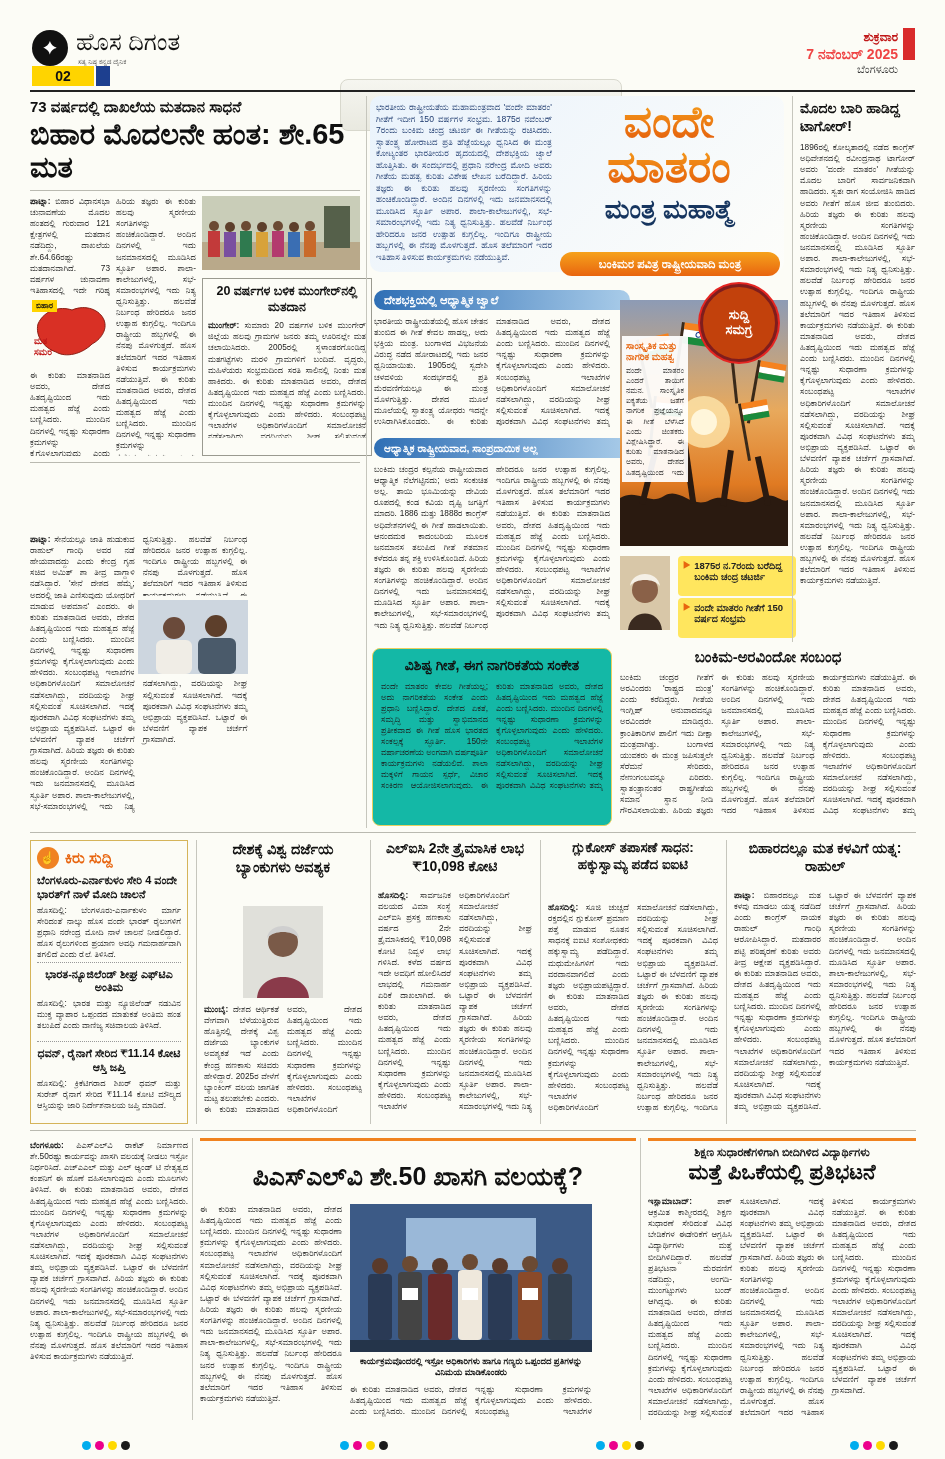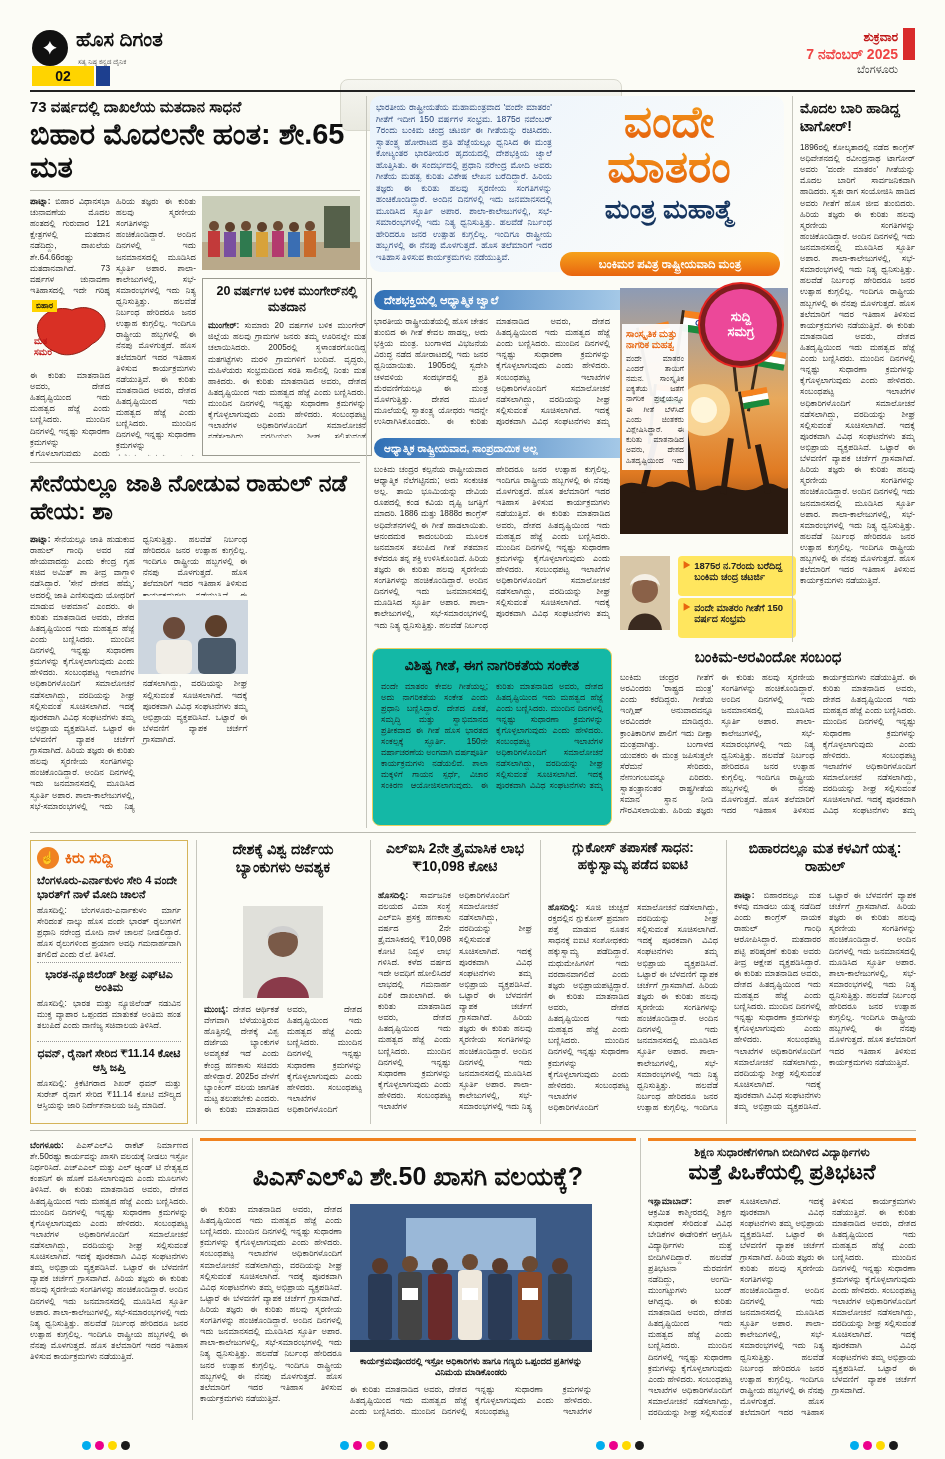--- a/index.html
+++ b/index.html
@@ -26,21 +26,21 @@
   .photo{outline:4px solid #fcfcf6;}
   .dot{width:9px;height:9px;border-radius:50%;display:inline-block;margin-right:4px;}
 </style>
 </head>
 <body>
 
 <div class="page">
 
   <div class="abs" style="left:32px;top:28px;width:210px;height:60px;">
     <div class="abs" style="left:0;top:2px;width:36px;height:36px;border-radius:50%;background:#111;color:#fff;display:flex;align-items:center;justify-content:center;font-size:18px;">✦</div>
-    <div class="abs" style="left:44px;top:0;font-size:20px;font-weight:bold;color:#111;white-space:nowrap;">ಹೊಸ ದಿಗಂತ</div>
+    <div class="abs" style="left:44px;top:0;font-size:24px;font-weight:normal;color:#111;white-space:nowrap;">ಹೊಸ ದಿಗಂತ</div>
     <div class="abs" style="left:46px;top:30px;font-size:7px;color:#444;white-space:nowrap;">ಸತ್ಯ ನಿಷ್ಠ ಕನ್ನಡ ದೈನಿಕ</div>
   </div>
   <div class="abs" style="left:32px;top:66px;width:62px;height:20px;background:#ffd400;color:#111;font-weight:bold;font-size:14px;display:flex;align-items:center;justify-content:center;">02</div>
   <div class="abs" style="left:96px;top:66px;width:14px;height:20px;background:#1d3f8f;"></div>
 
   <div class="abs" style="left:340px;top:32px;width:280px;height:50px;background:linear-gradient(#f6f6f0,#e9e9e0);border:1px solid #d8d8cd;border-radius:8px;display:flex;align-items:flex-end;justify-content:center;margin-top:47px;">
     <span style="font-size:30px;font-weight:bold;color:#123a8c;">ದೇಶ-ವಿದೇಶ</span>
   </div>
 
   <div class="abs" style="left:760px;top:30px;width:138px;height:56px;text-align:right;">
@@ -101,21 +101,20 @@
 
   <div class="abs" style="left:202px;top:278px;width:170px;height:178px;border:1px solid #9a9a90;padding:5px;box-sizing:border-box;">
     <div class="hl center" style="font-size:12.5px;line-height:1.25;">20 ವರ್ಷಗಳ ಬಳಿಕ ಮುಂಗೇರ್‌ನಲ್ಲಿ ಮತದಾನ</div>
     <div class="body-txt" style="height:118px;margin-top:5px;">
       <b class="dl">ಮುಂಗೇರ್: </b><span>ಸುಮಾರು 20 ವರ್ಷಗಳ ಬಳಿಕ ಮುಂಗೇರ್ ಜಿಲ್ಲೆಯ ಹಲವು ಗ್ರಾಮಗಳ ಜನರು ತಮ್ಮ ಊರಿನಲ್ಲೇ ಮತ ಚಲಾಯಿಸಿದರು. 2005ರಲ್ಲಿ ಸ್ಥಳಾಂತರಗೊಂಡಿದ್ದ ಮತಗಟ್ಟೆಗಳು ಮರಳಿ ಗ್ರಾಮಗಳಿಗೆ ಬಂದಿವೆ. ವೃದ್ಧರು, ಮಹಿಳೆಯರು ಸಂಭ್ರಮದಿಂದ ಸರತಿ ಸಾಲಿನಲ್ಲಿ ನಿಂತು ಮತ ಹಾಕಿದರು. </span><span>ಈ ಕುರಿತು ಮಾತನಾಡಿದ ಅವರು, ದೇಶದ ಹಿತದೃಷ್ಟಿಯಿಂದ ಇದು ಮಹತ್ವದ ಹೆಜ್ಜೆ ಎಂದು ಬಣ್ಣಿಸಿದರು. ಮುಂದಿನ ದಿನಗಳಲ್ಲಿ ಇನ್ನಷ್ಟು ಸುಧಾರಣಾ ಕ್ರಮಗಳನ್ನು ಕೈಗೊಳ್ಳಲಾಗುವುದು ಎಂದು ಹೇಳಿದರು. ಸಂಬಂಧಪಟ್ಟ ಇಲಾಖೆಗಳ ಅಧಿಕಾರಿಗಳೊಂದಿಗೆ ಸಮಾಲೋಚನೆ ನಡೆಸಲಾಗಿದ್ದು, ವರದಿಯನ್ನು ಶೀಘ್ರ ಸಲ್ಲಿಸುವಂತೆ ಸೂಚಿಸಲಾಗಿದೆ. ಇದಕ್ಕೆ ಪೂರಕವಾಗಿ ವಿವಿಧ ಸಂಘಟನೆಗಳು ತಮ್ಮ ಅಭಿಪ್ರಾಯ ವ್ಯಕ್ತಪಡಿಸಿವೆ. ಒಟ್ಟಾರೆ ಈ ಬೆಳವಣಿಗೆ ವ್ಯಾಪಕ ಚರ್ಚೆಗೆ ಗ್ರಾಸವಾಗಿದೆ. </span>
     </div>
   </div>
 
   <div class="abs hrule" style="left:30px;top:462px;width:330px;"></div>
 
-  <div class="abs hl" style="left:30px;top:470px;width:330px;font-size:23px;line-height:1.2;">ಸೇನೆಯಲ್ಲೂ ಜಾತಿ ನೋಡುವ ರಾಹುಲ್ ನಡೆ ಹೇಯ: ಶಾ</div>
   <div class="abs body-txt c3" style="left:30px;top:534px;width:330px;height:288px;">
     <b class="dl">ಪಾಟ್ನಾ: </b><span>ಸೇನೆಯಲ್ಲೂ ಜಾತಿ ಹುಡುಕುವ ರಾಹುಲ್ ಗಾಂಧಿ ಅವರ ನಡೆ ಹೇಯವಾದದ್ದು ಎಂದು ಕೇಂದ್ರ ಗೃಹ ಸಚಿವ ಅಮಿತ್ ಶಾ ತೀವ್ರ ವಾಗ್ದಾಳಿ ನಡೆಸಿದ್ದಾರೆ. 'ಸೇನೆ ದೇಶದ ಹೆಮ್ಮೆ; ಅದರಲ್ಲಿ ಜಾತಿ ಎಣಿಸುವುದು ಯೋಧರಿಗೆ ಮಾಡುವ ಅಪಮಾನ' ಎಂದರು. </span>
     <span>ಈ ಕುರಿತು ಮಾತನಾಡಿದ ಅವರು, ದೇಶದ ಹಿತದೃಷ್ಟಿಯಿಂದ ಇದು ಮಹತ್ವದ ಹೆಜ್ಜೆ ಎಂದು ಬಣ್ಣಿಸಿದರು. ಮುಂದಿನ ದಿನಗಳಲ್ಲಿ ಇನ್ನಷ್ಟು ಸುಧಾರಣಾ ಕ್ರಮಗಳನ್ನು ಕೈಗೊಳ್ಳಲಾಗುವುದು ಎಂದು ಹೇಳಿದರು. ಸಂಬಂಧಪಟ್ಟ ಇಲಾಖೆಗಳ ಅಧಿಕಾರಿಗಳೊಂದಿಗೆ ಸಮಾಲೋಚನೆ ನಡೆಸಲಾಗಿದ್ದು, ವರದಿಯನ್ನು ಶೀಘ್ರ ಸಲ್ಲಿಸುವಂತೆ ಸೂಚಿಸಲಾಗಿದೆ. ಇದಕ್ಕೆ ಪೂರಕವಾಗಿ ವಿವಿಧ ಸಂಘಟನೆಗಳು ತಮ್ಮ ಅಭಿಪ್ರಾಯ ವ್ಯಕ್ತಪಡಿಸಿವೆ. ಒಟ್ಟಾರೆ ಈ ಬೆಳವಣಿಗೆ ವ್ಯಾಪಕ ಚರ್ಚೆಗೆ ಗ್ರಾಸವಾಗಿದೆ. </span><span>ಹಿರಿಯ ತಜ್ಞರು ಈ ಕುರಿತು ಹಲವು ಸ್ಮರಣೀಯ ಸಂಗತಿಗಳನ್ನು ಹಂಚಿಕೊಂಡಿದ್ದಾರೆ. ಅಂದಿನ ದಿನಗಳಲ್ಲಿ ಇದು ಜನಮಾನಸದಲ್ಲಿ ಮೂಡಿಸಿದ ಸ್ಫೂರ್ತಿ ಅಪಾರ. ಶಾಲಾ-ಕಾಲೇಜುಗಳಲ್ಲಿ, ಸಭೆ-ಸಮಾರಂಭಗಳಲ್ಲಿ ಇದು ನಿತ್ಯ ಧ್ವನಿಸುತ್ತಿತ್ತು. ಹಲವೆಡೆ ನಿರ್ಬಂಧ ಹೇರಿದರೂ ಜನರ ಉತ್ಸಾಹ ಕುಗ್ಗಲಿಲ್ಲ. ಇಂದಿಗೂ ರಾಷ್ಟ್ರೀಯ ಹಬ್ಬಗಳಲ್ಲಿ ಈ ನೆನಪು ಮೊಳಗುತ್ತದೆ. ಹೊಸ ತಲೆಮಾರಿಗೆ ಇದರ ಇತಿಹಾಸ ತಿಳಿಸುವ ಕಾರ್ಯಕ್ರಮಗಳು ನಡೆಯುತ್ತಿವೆ. </span><span>ಈ ಕುರಿತು ಮಾತನಾಡಿದ ಅವರು, ದೇಶದ ಹಿತದೃಷ್ಟಿಯಿಂದ ಇದು ಮಹತ್ವದ ಹೆಜ್ಜೆ ಎಂದು ಬಣ್ಣಿಸಿದರು. ಮುಂದಿನ ದಿನಗಳಲ್ಲಿ ಇನ್ನಷ್ಟು ಸುಧಾರಣಾ ಕ್ರಮಗಳನ್ನು ಕೈಗೊಳ್ಳಲಾಗುವುದು ಎಂದು ಹೇಳಿದರು. ಸಂಬಂಧಪಟ್ಟ ಇಲಾಖೆಗಳ ಅಧಿಕಾರಿಗಳೊಂದಿಗೆ ಸಮಾಲೋಚನೆ ನಡೆಸಲಾಗಿದ್ದು, ವರದಿಯನ್ನು ಶೀಘ್ರ ಸಲ್ಲಿಸುವಂತೆ ಸೂಚಿಸಲಾಗಿದೆ. ಇದಕ್ಕೆ ಪೂರಕವಾಗಿ ವಿವಿಧ ಸಂಘಟನೆಗಳು ತಮ್ಮ ಅಭಿಪ್ರಾಯ ವ್ಯಕ್ತಪಡಿಸಿವೆ. ಒಟ್ಟಾರೆ ಈ ಬೆಳವಣಿಗೆ ವ್ಯಾಪಕ ಚರ್ಚೆಗೆ ಗ್ರಾಸವಾಗಿದೆ. </span>
   </div>
   <div class="abs photo" style="left:138px;top:600px;width:110px;height:74px;">
     <svg viewBox="0 0 110 74" width="110" height="74">
       <rect width="110" height="74" fill="#cdd6df"></rect>
       <circle cx="36" cy="28" r="11" fill="#6a4a3a"></circle>
         <rect x="18" y="40" width="36" height="34" rx="6" fill="#f0ede6"></rect>
       <circle cx="78" cy="26" r="11" fill="#5d3f2b"></circle>
@@ -141,21 +140,21 @@
   <div class="abs blue-head" style="left:374px;top:290px;width:236px;height:20px;font-size:11.5px;">ದೇಶಭಕ್ತಿಯಲ್ಲಿ ಆಧ್ಯಾತ್ಮಿಕ ಜ್ವಾಲೆ</div>
   <div class="abs body-txt c2" style="left:374px;top:316px;width:236px;height:116px;">
     <span>ಭಾರತೀಯ ರಾಷ್ಟ್ರೀಯತೆಯಲ್ಲಿ ಹೊಸ ಚೇತನ ತುಂಬಿದ ಈ ಗೀತೆ ಕೇವಲ ಹಾಡಲ್ಲ, ಅದು ಭಕ್ತಿಯ ಮಂತ್ರ. ಬಂಗಾಳದ ವಿಭಜನೆಯ ವಿರುದ್ಧ ನಡೆದ ಹೋರಾಟದಲ್ಲಿ ಇದು ಜನರ ಧ್ವನಿಯಾಯಿತು. 1905ರಲ್ಲಿ ಸ್ವದೇಶಿ ಚಳವಳಿಯ ಸಂದರ್ಭದಲ್ಲಿ ಪ್ರತಿ ಮೆರವಣಿಗೆಯಲ್ಲೂ ಈ ಮಂತ್ರ ಮೊಳಗುತ್ತಿತ್ತು. ದೇಶದ ಮೂಲೆ ಮೂಲೆಯಲ್ಲಿ ಸ್ವಾತಂತ್ರ್ಯ ಯೋಧರು ಇದನ್ನೇ ಉಸಿರಾಗಿಸಿಕೊಂಡರು. </span><span>ಈ ಕುರಿತು ಮಾತನಾಡಿದ ಅವರು, ದೇಶದ ಹಿತದೃಷ್ಟಿಯಿಂದ ಇದು ಮಹತ್ವದ ಹೆಜ್ಜೆ ಎಂದು ಬಣ್ಣಿಸಿದರು. ಮುಂದಿನ ದಿನಗಳಲ್ಲಿ ಇನ್ನಷ್ಟು ಸುಧಾರಣಾ ಕ್ರಮಗಳನ್ನು ಕೈಗೊಳ್ಳಲಾಗುವುದು ಎಂದು ಹೇಳಿದರು. ಸಂಬಂಧಪಟ್ಟ ಇಲಾಖೆಗಳ ಅಧಿಕಾರಿಗಳೊಂದಿಗೆ ಸಮಾಲೋಚನೆ ನಡೆಸಲಾಗಿದ್ದು, ವರದಿಯನ್ನು ಶೀಘ್ರ ಸಲ್ಲಿಸುವಂತೆ ಸೂಚಿಸಲಾಗಿದೆ. ಇದಕ್ಕೆ ಪೂರಕವಾಗಿ ವಿವಿಧ ಸಂಘಟನೆಗಳು ತಮ್ಮ ಅಭಿಪ್ರಾಯ ವ್ಯಕ್ತಪಡಿಸಿವೆ. ಒಟ್ಟಾರೆ ಈ ಬೆಳವಣಿಗೆ ವ್ಯಾಪಕ ಚರ್ಚೆಗೆ ಗ್ರಾಸವಾಗಿದೆ. </span>
   </div>
 
   <div class="abs blue-head" style="left:374px;top:438px;width:236px;height:20px;font-size:10.5px;">ಆಧ್ಯಾತ್ಮಿಕ ರಾಷ್ಟ್ರೀಯವಾದ, ಸಾಂಪ್ರದಾಯಿಕ ಅಲ್ಲ</div>
   <div class="abs body-txt c2" style="left:374px;top:464px;width:236px;height:174px;">
     <span>ಬಂಕಿಮ ಚಂದ್ರರ ಕಲ್ಪನೆಯ ರಾಷ್ಟ್ರೀಯವಾದ ಆಧ್ಯಾತ್ಮಿಕ ನೆಲೆಗಟ್ಟಿನದು; ಅದು ಸಂಕುಚಿತ ಅಲ್ಲ. ತಾಯಿ ಭೂಮಿಯನ್ನು ದೇವಿಯ ರೂಪದಲ್ಲಿ ಕಂಡ ಕವಿಯ ದೃಷ್ಟಿ ಜಗತ್ತಿಗೆ ಮಾದರಿ. 1886 ಮತ್ತು 1888ರ ಕಾಂಗ್ರೆಸ್ ಅಧಿವೇಶನಗಳಲ್ಲಿ ಈ ಗೀತೆ ಹಾಡಲಾಯಿತು. ಆನಂದಮಠ ಕಾದಂಬರಿಯ ಮೂಲಕ ಜನಮಾನಸ ತಲುಪಿದ ಗೀತೆ ಶತಮಾನ ಕಳೆದರೂ ತನ್ನ ಶಕ್ತಿ ಉಳಿಸಿಕೊಂಡಿದೆ. </span><span>ಹಿರಿಯ ತಜ್ಞರು ಈ ಕುರಿತು ಹಲವು ಸ್ಮರಣೀಯ ಸಂಗತಿಗಳನ್ನು ಹಂಚಿಕೊಂಡಿದ್ದಾರೆ. ಅಂದಿನ ದಿನಗಳಲ್ಲಿ ಇದು ಜನಮಾನಸದಲ್ಲಿ ಮೂಡಿಸಿದ ಸ್ಫೂರ್ತಿ ಅಪಾರ. ಶಾಲಾ-ಕಾಲೇಜುಗಳಲ್ಲಿ, ಸಭೆ-ಸಮಾರಂಭಗಳಲ್ಲಿ ಇದು ನಿತ್ಯ ಧ್ವನಿಸುತ್ತಿತ್ತು. ಹಲವೆಡೆ ನಿರ್ಬಂಧ ಹೇರಿದರೂ ಜನರ ಉತ್ಸಾಹ ಕುಗ್ಗಲಿಲ್ಲ. ಇಂದಿಗೂ ರಾಷ್ಟ್ರೀಯ ಹಬ್ಬಗಳಲ್ಲಿ ಈ ನೆನಪು ಮೊಳಗುತ್ತದೆ. ಹೊಸ ತಲೆಮಾರಿಗೆ ಇದರ ಇತಿಹಾಸ ತಿಳಿಸುವ ಕಾರ್ಯಕ್ರಮಗಳು ನಡೆಯುತ್ತಿವೆ. </span><span>ಈ ಕುರಿತು ಮಾತನಾಡಿದ ಅವರು, ದೇಶದ ಹಿತದೃಷ್ಟಿಯಿಂದ ಇದು ಮಹತ್ವದ ಹೆಜ್ಜೆ ಎಂದು ಬಣ್ಣಿಸಿದರು. ಮುಂದಿನ ದಿನಗಳಲ್ಲಿ ಇನ್ನಷ್ಟು ಸುಧಾರಣಾ ಕ್ರಮಗಳನ್ನು ಕೈಗೊಳ್ಳಲಾಗುವುದು ಎಂದು ಹೇಳಿದರು. ಸಂಬಂಧಪಟ್ಟ ಇಲಾಖೆಗಳ ಅಧಿಕಾರಿಗಳೊಂದಿಗೆ ಸಮಾಲೋಚನೆ ನಡೆಸಲಾಗಿದ್ದು, ವರದಿಯನ್ನು ಶೀಘ್ರ ಸಲ್ಲಿಸುವಂತೆ ಸೂಚಿಸಲಾಗಿದೆ. ಇದಕ್ಕೆ ಪೂರಕವಾಗಿ ವಿವಿಧ ಸಂಘಟನೆಗಳು ತಮ್ಮ ಅಭಿಪ್ರಾಯ ವ್ಯಕ್ತಪಡಿಸಿವೆ. ಒಟ್ಟಾರೆ ಈ ಬೆಳವಣಿಗೆ ವ್ಯಾಪಕ ಚರ್ಚೆಗೆ ಗ್ರಾಸವಾಗಿದೆ. </span>
   </div>
 
-  <div class="abs" style="left:620px;top:288px;width:187px;height:246px;">
+  <div class="abs" style="left:620px;top:300px;width:187px;height:246px;">
     <svg viewBox="0 0 168 246" width="168" height="246">
       <defs>
         <linearGradient id="sky" x1="0" y1="0" x2="0" y2="1">
           <stop offset="0" stop-color="#8d9bb5"></stop>
             <stop offset="0.45" stop-color="#e8a95c"></stop>
           <stop offset="0.75" stop-color="#e07a22"></stop>
             <stop offset="1" stop-color="#7a3c12"></stop>
         </linearGradient>
       </defs>
       <rect width="168" height="246" fill="url(#sky)"></rect>
@@ -211,21 +210,21 @@
       </g>
     </svg>
     <div class="abs" style="left:2px;top:36px;width:66px;background:rgba(255,255,255,0.93);padding:4px;box-sizing:border-box;">
       <div style="font-size:9.5px;font-weight:bold;color:#e8650f;line-height:1.2;">ಸಾಂಸ್ಕೃತಿಕ ಮತ್ತು ನಾಗರಿಕ ಮಹತ್ವ</div>
       <div class="body-txt" style="font-size:7.6px;height:112px;margin-top:3px;">
         <span>ವಂದೇ ಮಾತರಂ ಎಂದರೆ ತಾಯಿಗೆ ನಮನ. ಸಾಂಸ್ಕೃತಿಕ ಐಕ್ಯತೆಯ ಜತೆಗೆ ನಾಗರಿಕ ಪ್ರಜ್ಞೆಯನ್ನೂ ಈ ಗೀತೆ ಬೆಳೆಸಿದೆ ಎಂದು ಚಿಂತಕರು ವಿಶ್ಲೇಷಿಸಿದ್ದಾರೆ. </span><span>ಈ ಕುರಿತು ಮಾತನಾಡಿದ ಅವರು, ದೇಶದ ಹಿತದೃಷ್ಟಿಯಿಂದ ಇದು ಮಹತ್ವದ ಹೆಜ್ಜೆ ಎಂದು ಬಣ್ಣಿಸಿದರು. ಮುಂದಿನ ದಿನಗಳಲ್ಲಿ ಇನ್ನಷ್ಟು ಸುಧಾರಣಾ ಕ್ರಮಗಳನ್ನು ಕೈಗೊಳ್ಳಲಾಗುವುದು ಎಂದು ಹೇಳಿದರು. ಸಂಬಂಧಪಟ್ಟ ಇಲಾಖೆಗಳ ಅಧಿಕಾರಿಗಳೊಂದಿಗೆ ಸಮಾಲೋಚನೆ ನಡೆಸಲಾಗಿದ್ದು, ವರದಿಯನ್ನು ಶೀಘ್ರ ಸಲ್ಲಿಸುವಂತೆ ಸೂಚಿಸಲಾಗಿದೆ. ಇದಕ್ಕೆ ಪೂರಕವಾಗಿ ವಿವಿಧ ಸಂಘಟನೆಗಳು ತಮ್ಮ ಅಭಿಪ್ರಾಯ ವ್ಯಕ್ತಪಡಿಸಿವೆ. ಒಟ್ಟಾರೆ ಈ ಬೆಳವಣಿಗೆ ವ್ಯಾಪಕ ಚರ್ಚೆಗೆ ಗ್ರಾಸವಾಗಿದೆ. </span>
       </div>
     </div>
   </div>
 
-  <div class="abs" style="left:700px;top:284px;width:72px;height:72px;border-radius:50%;background:#ec4899;border:5px solid #7f1d1d;box-shadow:0 0 0 2px #e52521;display:flex;flex-direction:column;align-items:center;justify-content:center;z-index:5;">
+  <div class="abs" style="left:700px;top:284px;width:72px;height:72px;border-radius:50%;background:#c2410c;border:3px solid #7f1d1d;box-shadow:0 0 0 2px #e52521;display:flex;flex-direction:column;align-items:center;justify-content:center;z-index:5;">
     <div style="color:#fff;font-weight:bold;font-size:13px;line-height:1.15;">ಸುದ್ದಿ</div>
     <div style="color:#fff;font-weight:bold;font-size:13px;line-height:1.15;">ಸಮಗ್ರ</div>
   </div>
 
   <div class="abs photo" style="left:620px;top:556px;width:50px;height:74px;">
     <svg viewBox="0 0 50 74" width="50" height="74">
       <rect width="50" height="74" fill="#d8c7a8"></rect>
       <rect width="50" height="74" fill="url(#sep)" opacity="0"></rect>
       <path d="M8,74 C10,52 40,52 42,74 Z" fill="#3a2a20"></path>
       <circle cx="25" cy="34" r="13" fill="#8a6148"></circle>

